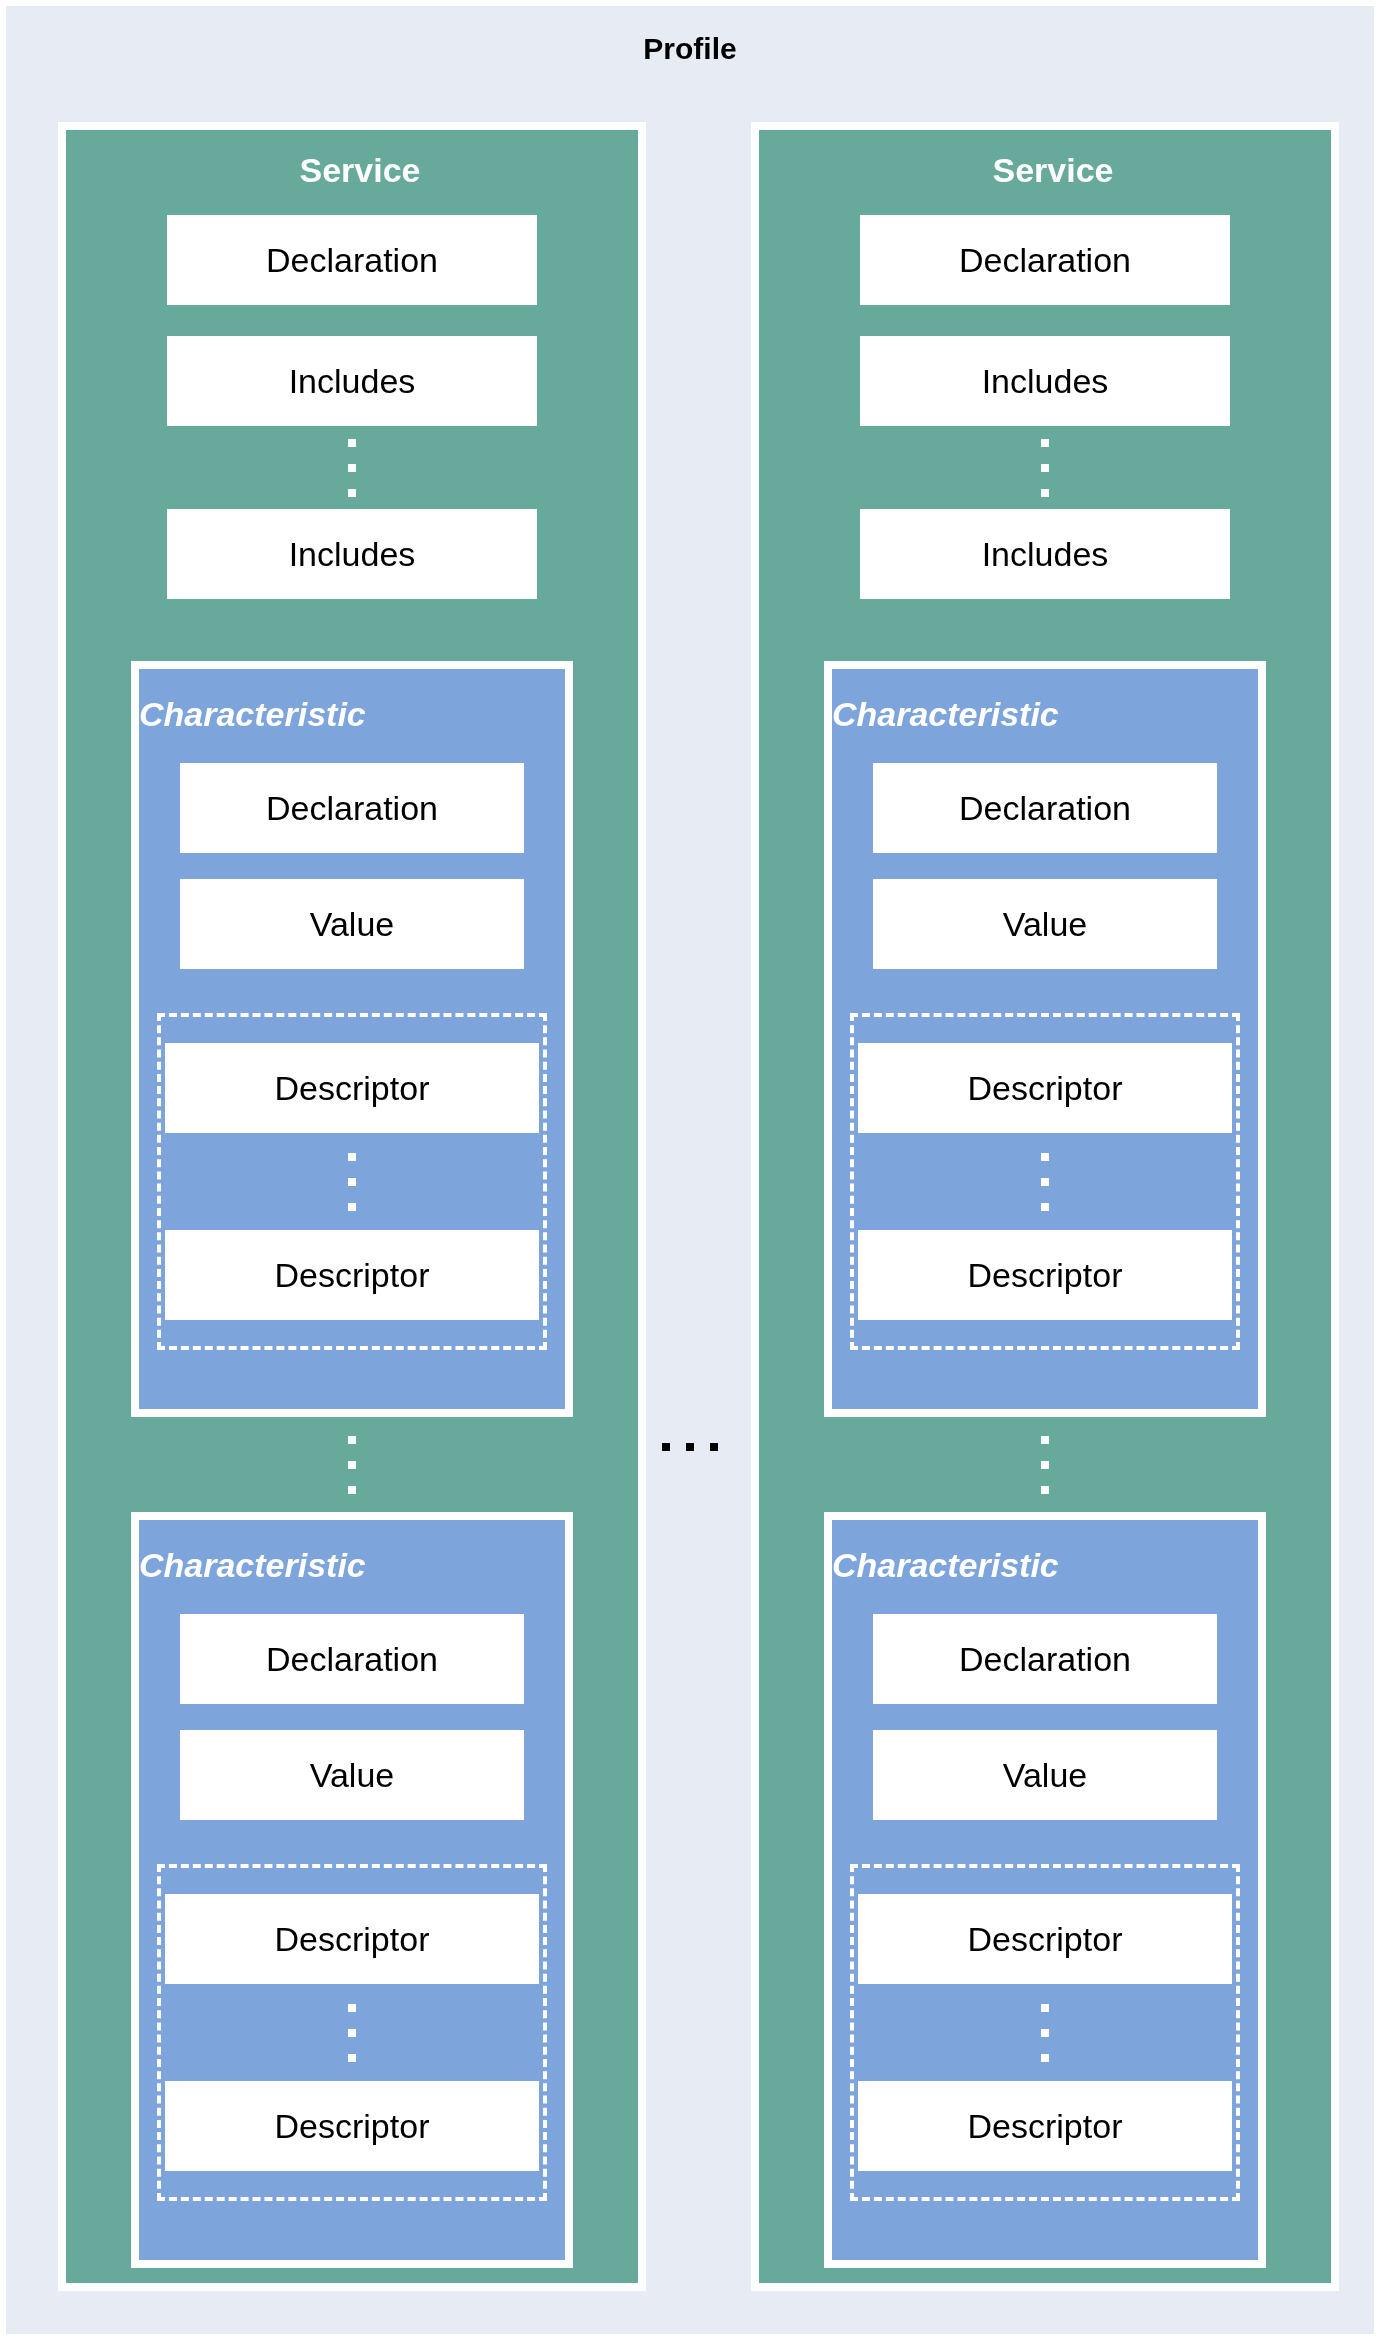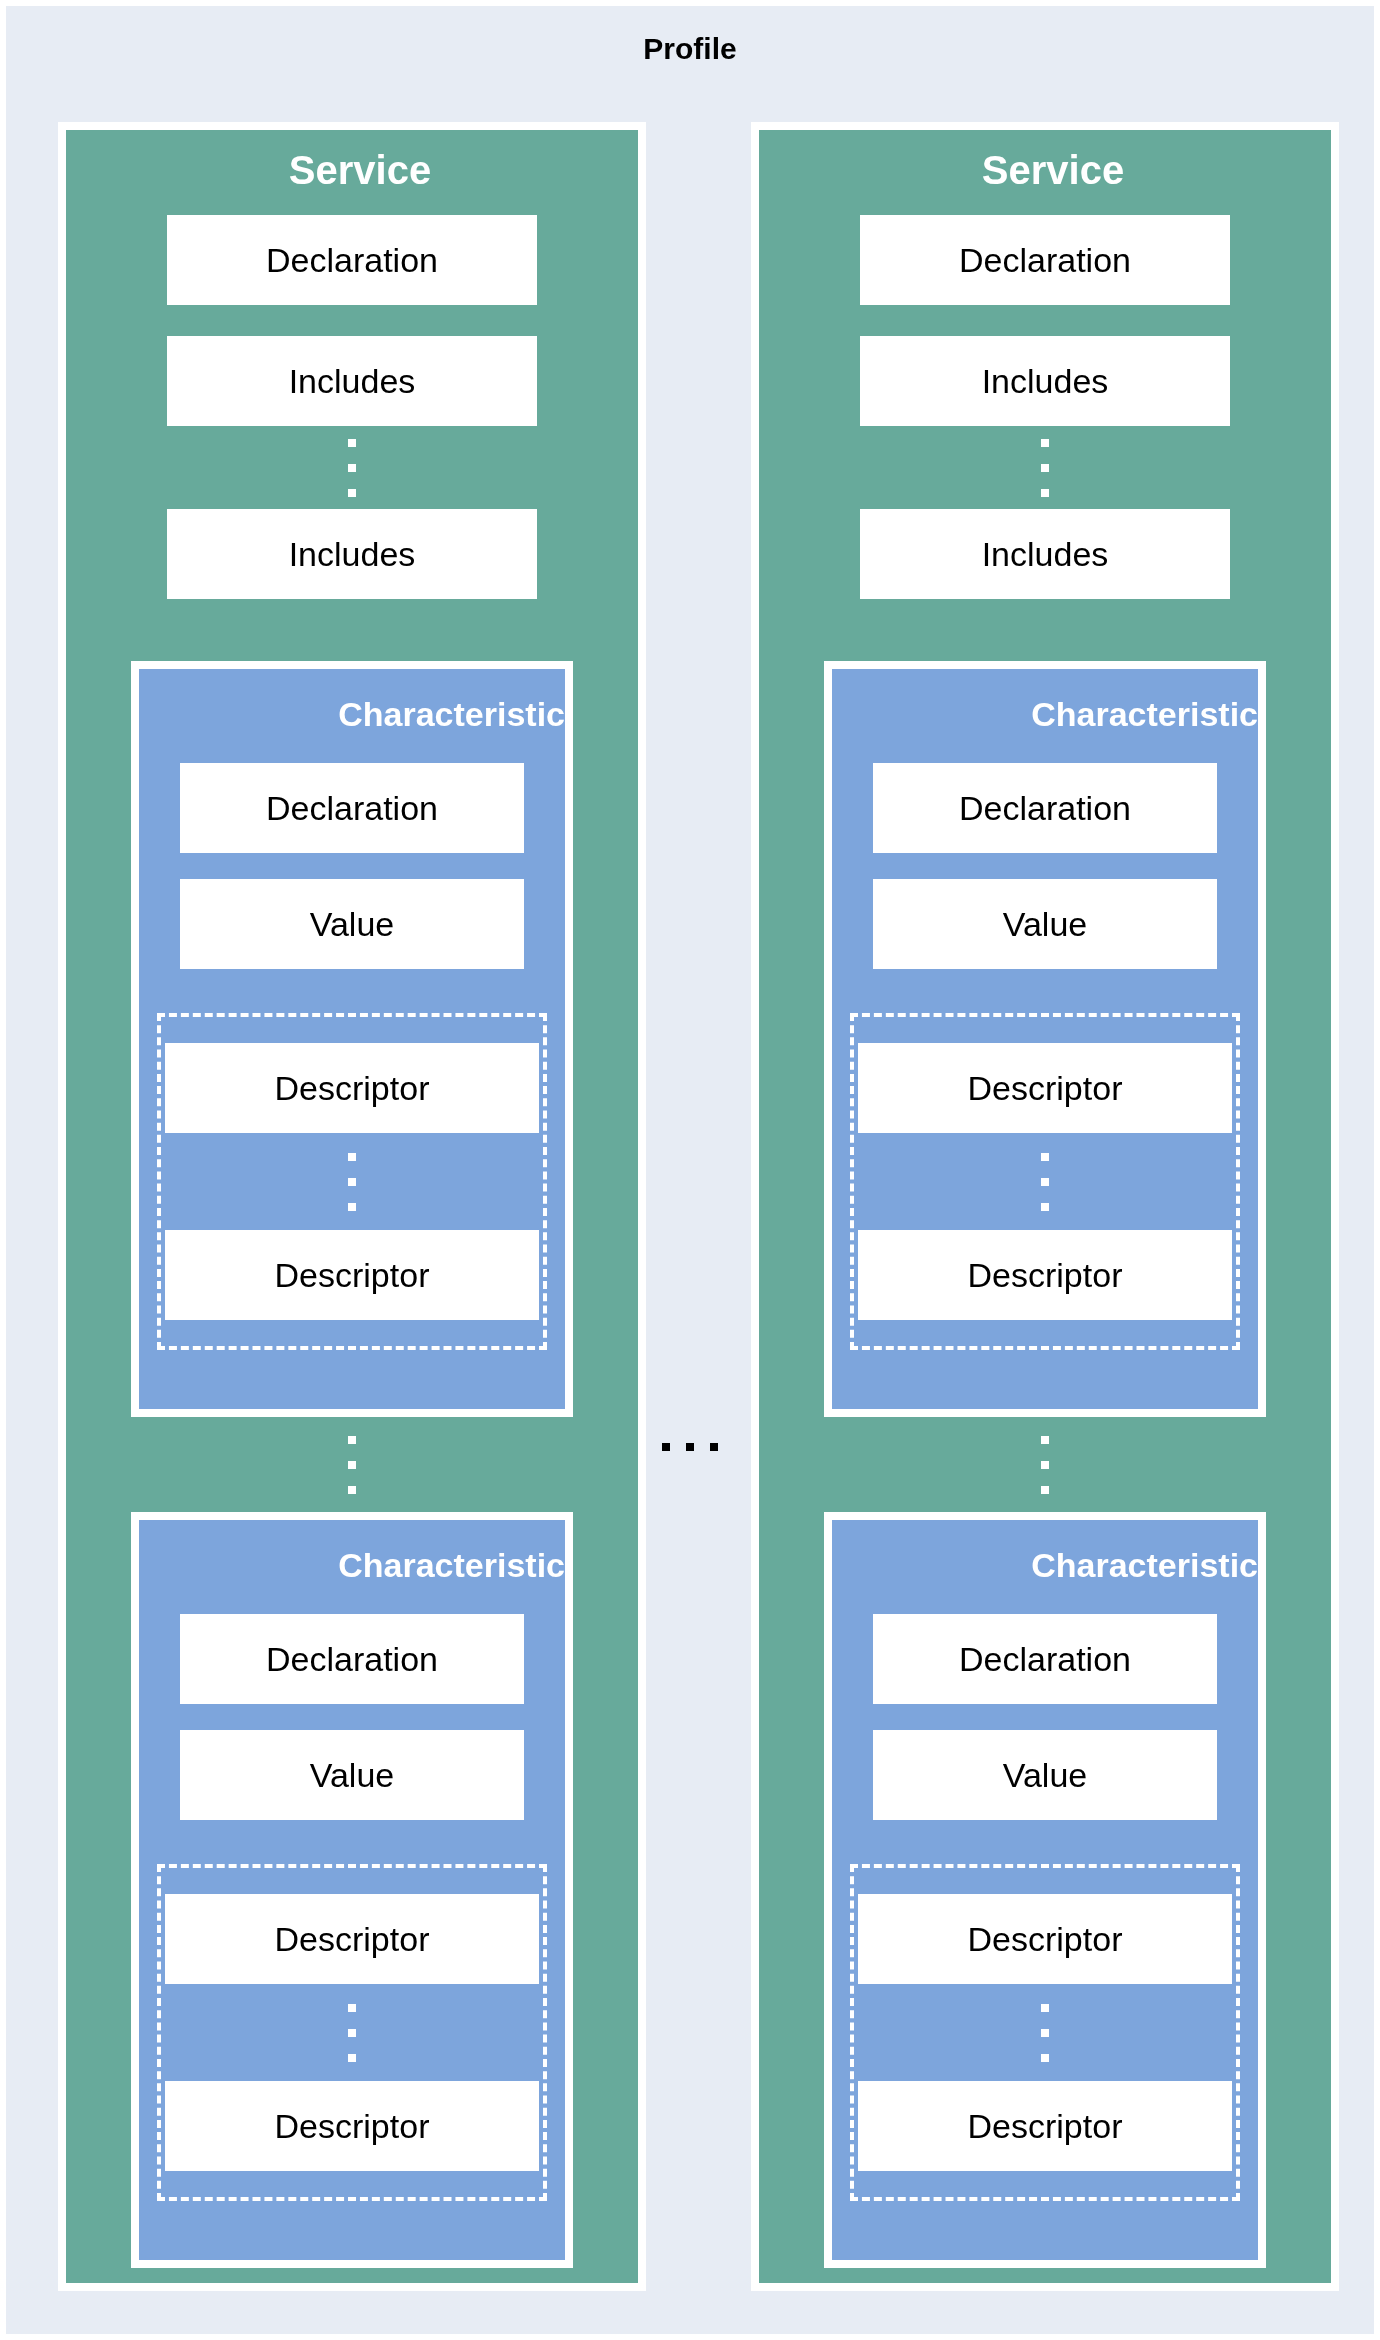--- a/index.html
+++ b/index.html
@@ -28,21 +28,21 @@
     width:588px;height:2169px;
     box-sizing:border-box;
     border:8px solid #ffffff;
     background:#67aa9b;
   }
   .service.left{left:52px;}
   .service.right{left:745px;}
   .service-title{
     margin-top:18px;height:44px;line-height:44px;
     text-align:center;color:#ffffff;
-    font-size:40px;font-weight:bold;padding-left:16px;
+    font-size:34px;font-weight:bold;padding-left:16px;
   }
   
   .wbox{
     width:370px;height:90px;margin:0 auto;
     background:#ffffff;color:#000000;
     display:flex;align-items:center;justify-content:center;
     font-size:34px;
   }
   .wbox.svc-decl{margin-top:23px;}
   .wbox.svc-inc1{margin-top:31px;}
@@ -57,22 +57,22 @@
   .char{
     width:442px;height:756px;
     margin:0 auto;
     box-sizing:border-box;
     border:8px solid #ffffff;
     background:#7da5dc;
   }
   .char.first{margin-top:62px;}
   .char-title{
     margin-top:25px;height:40px;line-height:40px;
-    text-align:right;color:#ffffff;
-    font-size:34px;font-weight:bold;
+    text-align:left;color:#ffffff;
+    font-size:34px;font-weight:bold;font-style:italic;
   }
   .wbox2{
     width:344px;height:90px;margin:0 auto;
     background:#ffffff;color:#000000;
     display:flex;align-items:center;justify-content:center;
     font-size:34px;
   }
   .wbox2.char-decl{margin-top:29px;}
   .wbox2.char-val{margin-top:26px;}
   .dashed{

